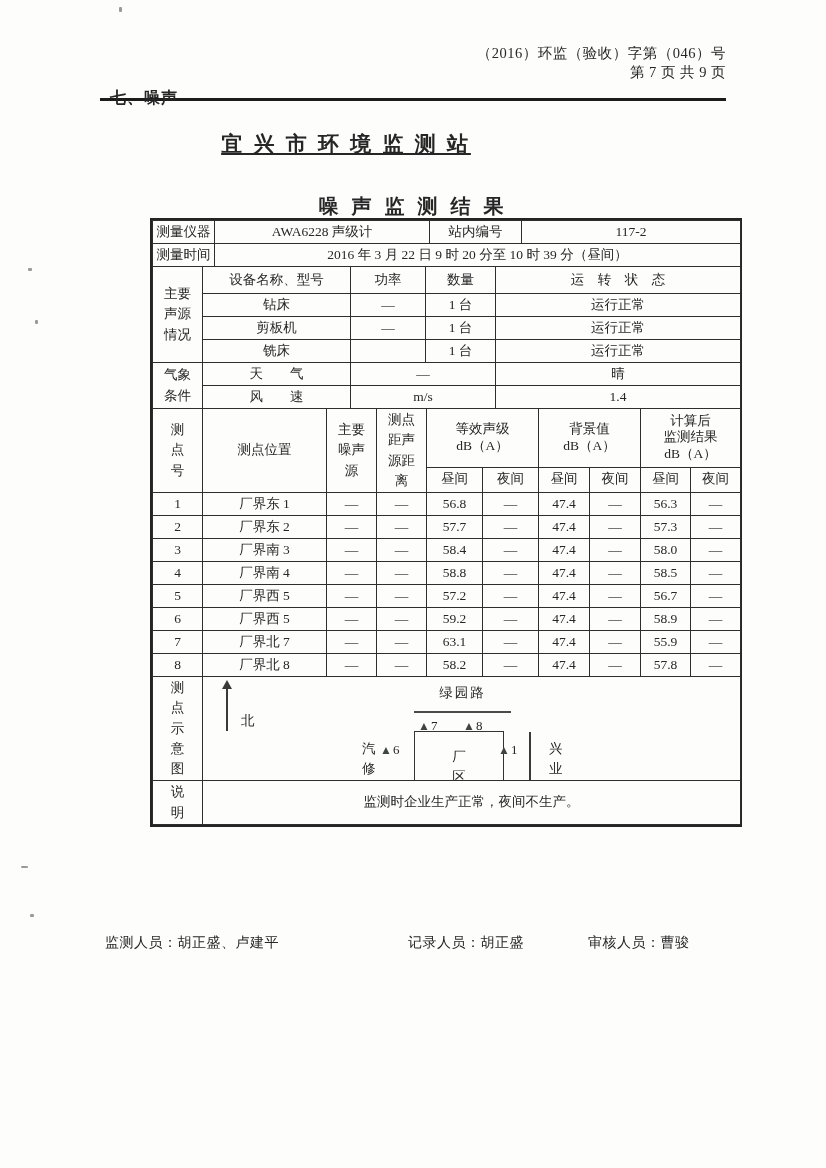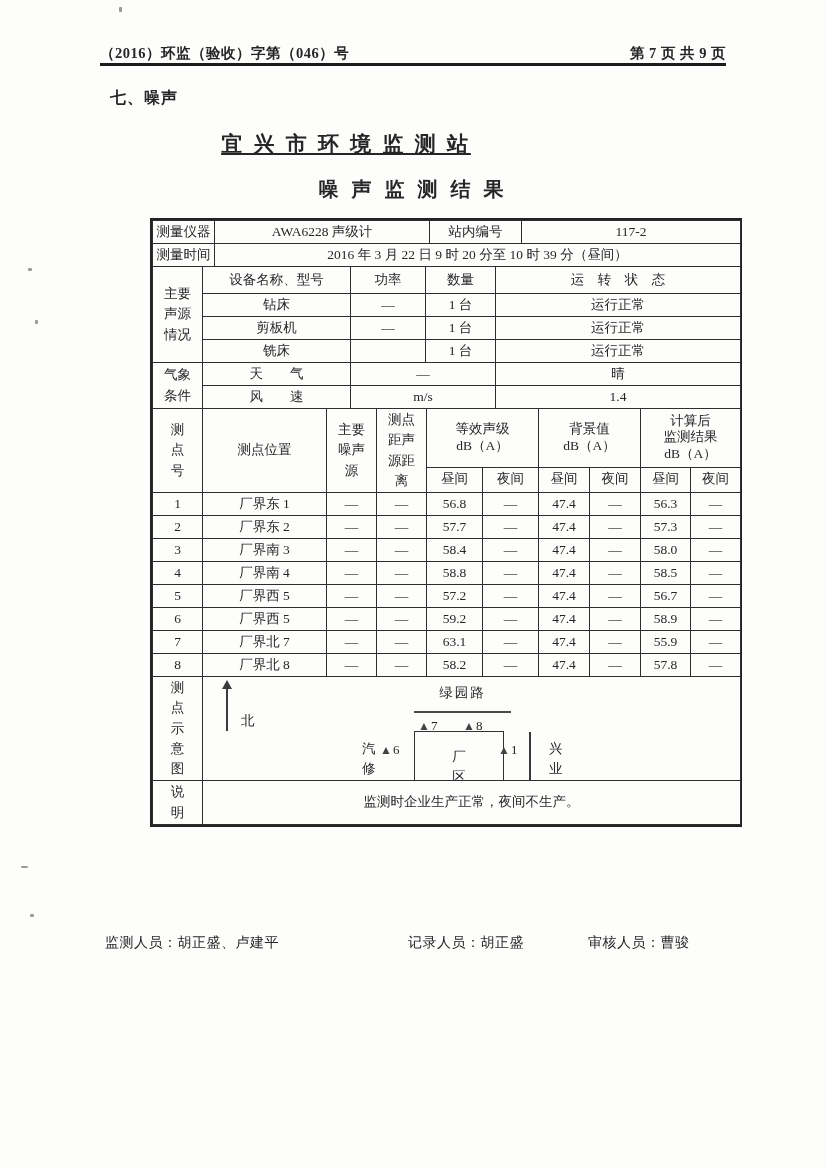--- a/index.html
+++ b/index.html
@@ -8,27 +8,28 @@
     width:826px;height:1168px;
     background:#fdfdfc;
     font-family:"Liberation Serif","DejaVu Serif",serif;
     color:#262626;
     overflow:hidden;
   }
   
   .doc-header{
     position:absolute;left:100px;top:44px;width:626px;
     display:flex;justify-content:space-between;align-items:flex-end;
-    font-size:14.5px;font-weight:bold;
-    padding-bottom:0;border-bottom:3px solid #1c1c1c;
+    font-size:14.5px;font-weight:normal;
+    padding-bottom:16px;border-bottom:3px solid #1c1c1c;
     letter-spacing:.5px;
+    flex-direction:column;
   }
   .section-title{position:absolute;left:110px;top:88px;font-size:16px;font-weight:bold;letter-spacing:1px;}
   .org-title{position:absolute;left:0;top:130px;width:692px;text-align:center;font-size:21px;font-weight:bold;letter-spacing:3px;text-decoration:underline;}
-  .report-title{position:absolute;left:0;top:176px;width:826px;text-align:center;font-size:20px;font-weight:bold;letter-spacing:4px;}
+  .report-title{position:absolute;left:0;top:193px;width:826px;text-align:center;font-size:20px;font-weight:bold;letter-spacing:4px;}
   
   .table-wrap{position:absolute;left:122px;top:218px;width:588px;border:2px solid #242424;margin-left:28px;}
   table.t{width:588px;border-collapse:collapse;table-layout:fixed;}
   table.t + table.t{margin-top:-1px;}
   table.t td{
     border:1px solid #2e2e2e;
     text-align:center;vertical-align:middle;
     font-size:13.5px;line-height:1.25;
     padding:1px 2px;
     height:20px;

